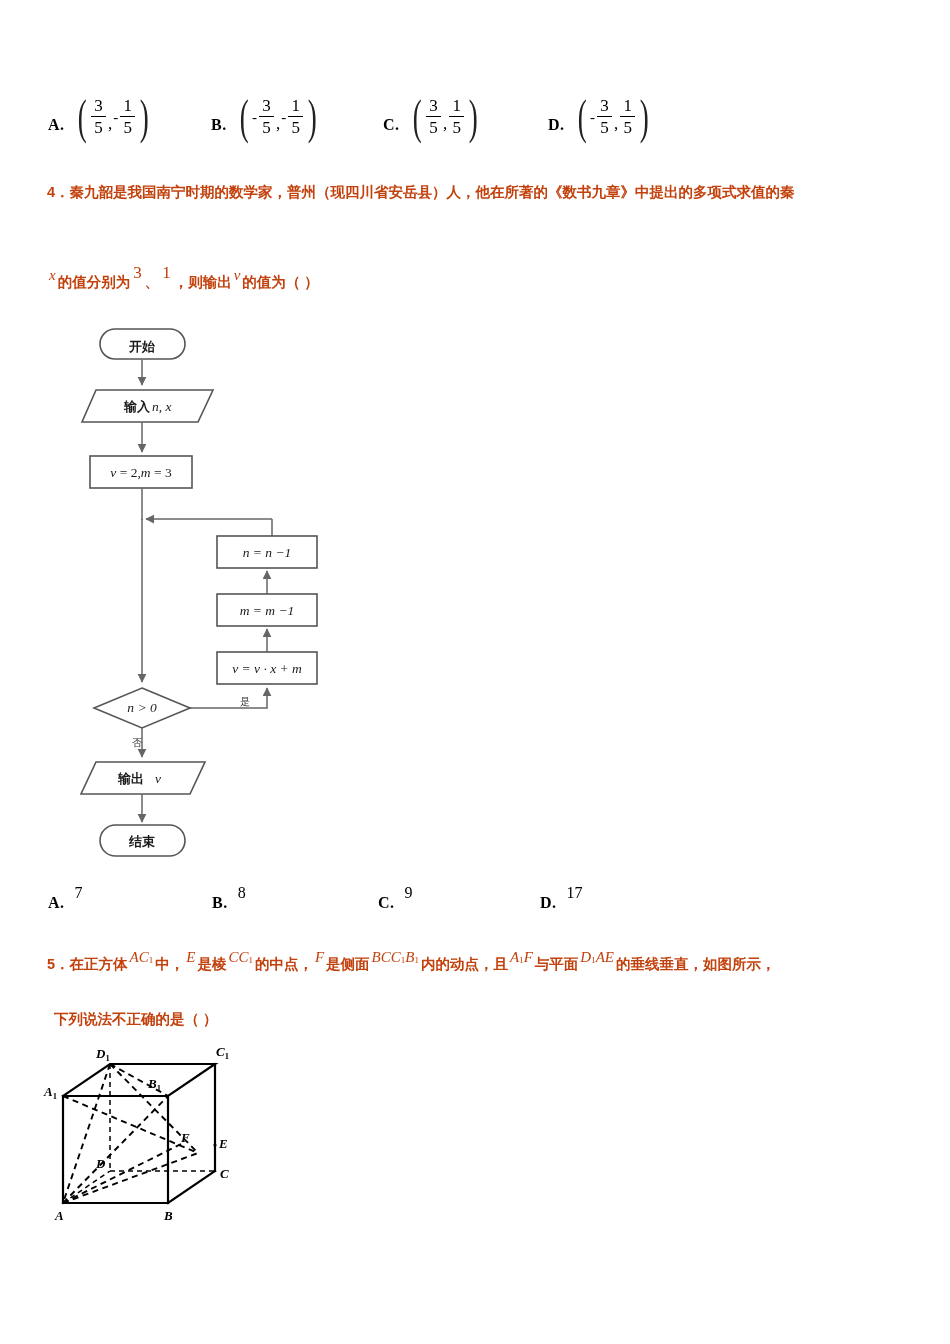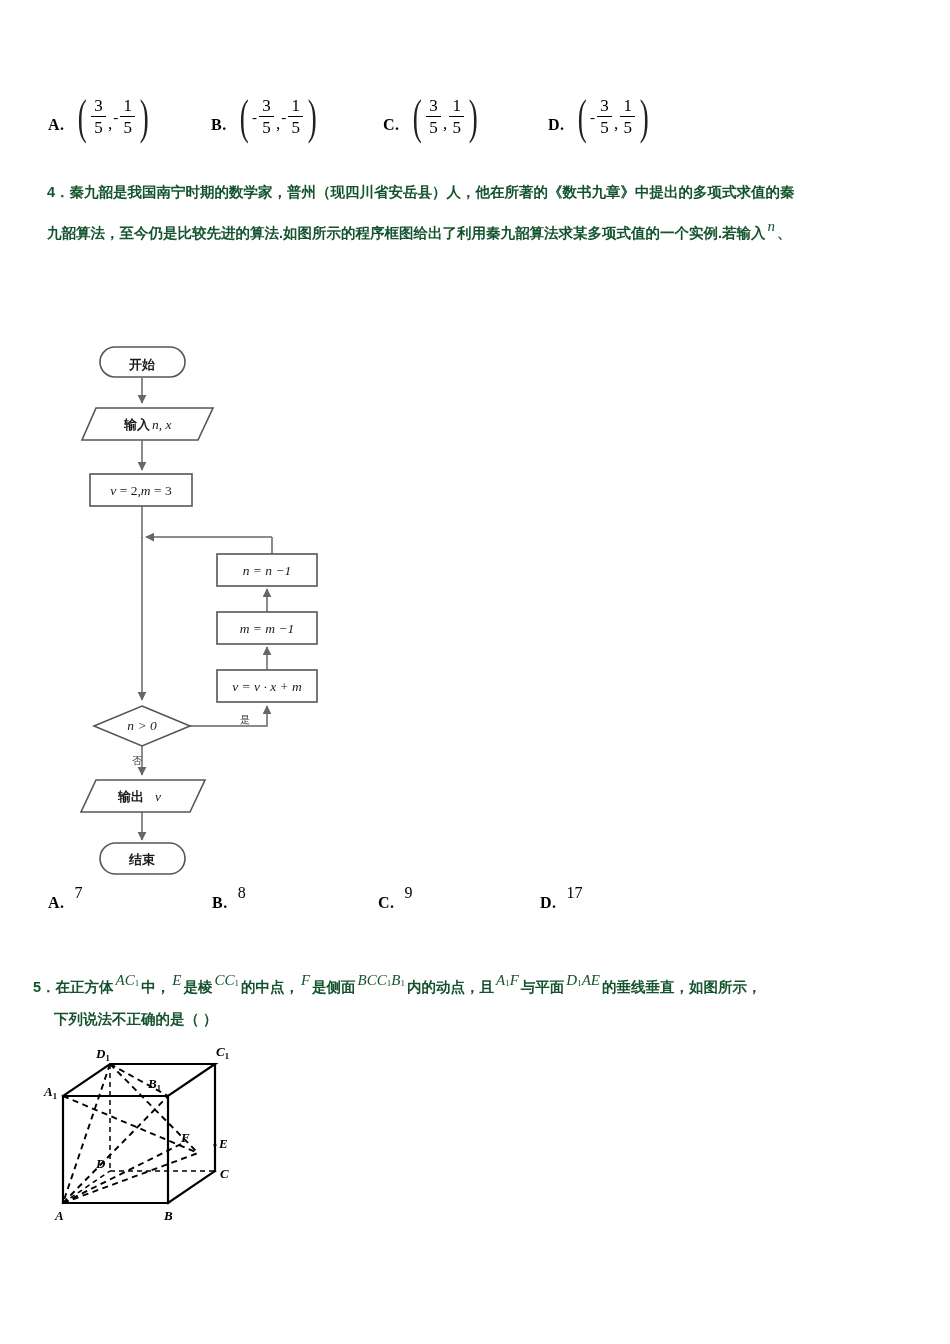--- a/index.html
+++ b/index.html
@@ -36,21 +36,21 @@
   .frac .den { padding:0 3px; }
   .sgn { font-size:15px; padding-top:1px; margin-right:1px; }
   .comma { font-size:17px; align-self:flex-end; padding-bottom:3px; margin:0 1px; }
 
   
   .qtext {
     position:absolute;
     font-family:"Liberation Sans", sans-serif;
     font-weight:bold;
     font-size:14.5px;
-    color:#14532d;
+    color:#c2410c;
     white-space:nowrap;
   }
   .qtext .mi {
     font-family:"Liberation Serif", serif;
     font-style:italic; font-weight:normal;
     font-size:15px;
     position:relative; top:-7px;
     padding:0 2px;
   }
   .qtext .mi sub {
@@ -70,21 +70,21 @@
     font-family:"Liberation Serif", serif;
     font-weight:bold; font-size:16px; letter-spacing:0.5px;
   }
   .nopt .val {
     font-family:"Liberation Serif", serif;
     font-size:16px; margin-left:10px;
     position:relative; top:-10px;
   }
 
   
-  .flow { position:absolute; left:0; top:328px; width:950px; height:560px; }
+  .flow { position:absolute; left:0; top:310px; width:950px; height:560px; }
   .flow svg { display:block; }
   .fl-label {
     font-family:"Liberation Sans", sans-serif;
     font-size:13px; font-weight:bold; fill:#1a1a1a;
   }
   .fl-math {
     font-family:"Liberation Serif", serif;
     font-size:13.5px; font-style:italic; fill:#1a1a1a;
   }
   .fl-math .up { font-style:normal; }
@@ -194,24 +194,24 @@
       </span>
       <span class="paren">)</span>
     </div>
 
   </div>
 
   <div class="qtext" style="left:47px; top:183px;">
     <span>4．秦九韶是我国南宁时期的数学家，普州（现四川省安岳县）人，他在所著的《数书九章》中提出的多项式求值的秦</span>
   </div>
 
-  <div class="qtext" style="left:47px; top:224px;">
-    <span>九韶算法，至今仍是比较先进的算法.如图所示的程序框图给出了利用秦九韶算法求某多项式值的一个实例.若输入</span><span class="mi">n</span><span>、</span>
-  </div>
-
+
+  <div class="qtext" style="left:47px; top:272px;">
+    <span class="mi">x</span><span>的值分别为</span><span class="mbig">3</span><span>、</span><span class="mbig">1</span><span>，则输出</span><span class="mi">v</span><span>的值为（   ）</span>
+  </div>
 
   <div class="flow">
     <svg width="420" height="560" viewBox="0 0 420 560" xmlns="http://www.w3.org/2000/svg">
       <defs>
         <marker id="ah" markerWidth="9" markerHeight="9" refX="5.5" refY="3" orient="auto">
           <path d="M0,0 L6,3 L0,6 z" fill="#666"></path>
         </marker>
         <marker id="ahl" markerWidth="9" markerHeight="9" refX="5.5" refY="3" orient="auto">
           <path d="M0,0 L6,3 L0,6 z" fill="#666"></path>
         </marker>
@@ -283,21 +283,21 @@
   </div>
   <div class="nopt" style="left:378px; top:894px;">
     <span class="let">C.</span>
     <span class="val">9</span>
   </div>
   <div class="nopt" style="left:540px; top:894px;">
     <span class="let">D.</span>
     <span class="val">17</span>
   </div>
 
-  <div class="qtext" style="left:33px; top:955px;margin-top:23px;">
+  <div class="qtext" style="left:47px; top:955px;">
     <span>5．在正方体</span><span class="mi"><span>AC</span><sub>1</sub></span><span>中，</span><span class="mi">E</span><span>是棱</span><span class="mi"><span>CC</span><sub>1</sub></span><span>的中点，</span><span class="mi">F</span><span>是侧面</span><span class="mi"><span>BCC</span><sub>1</sub><span>B</span><sub>1</sub></span><span>内的动点，且</span><span class="mi"><span>A</span><sub>1</sub><span>F</span></span><span>与平面</span><span class="mi"><span>D</span><sub>1</sub><span>AE</span></span><span>的垂线垂直，如图所示，</span>
   </div>
 
   <div class="qtext" style="left:54px; top:1010px;">
     <span>下列说法不正确的是（   ）</span>
   </div>
 
   <div class="cube">
     <svg width="240" height="185" viewBox="0 0 240 185" xmlns="http://www.w3.org/2000/svg">
 

